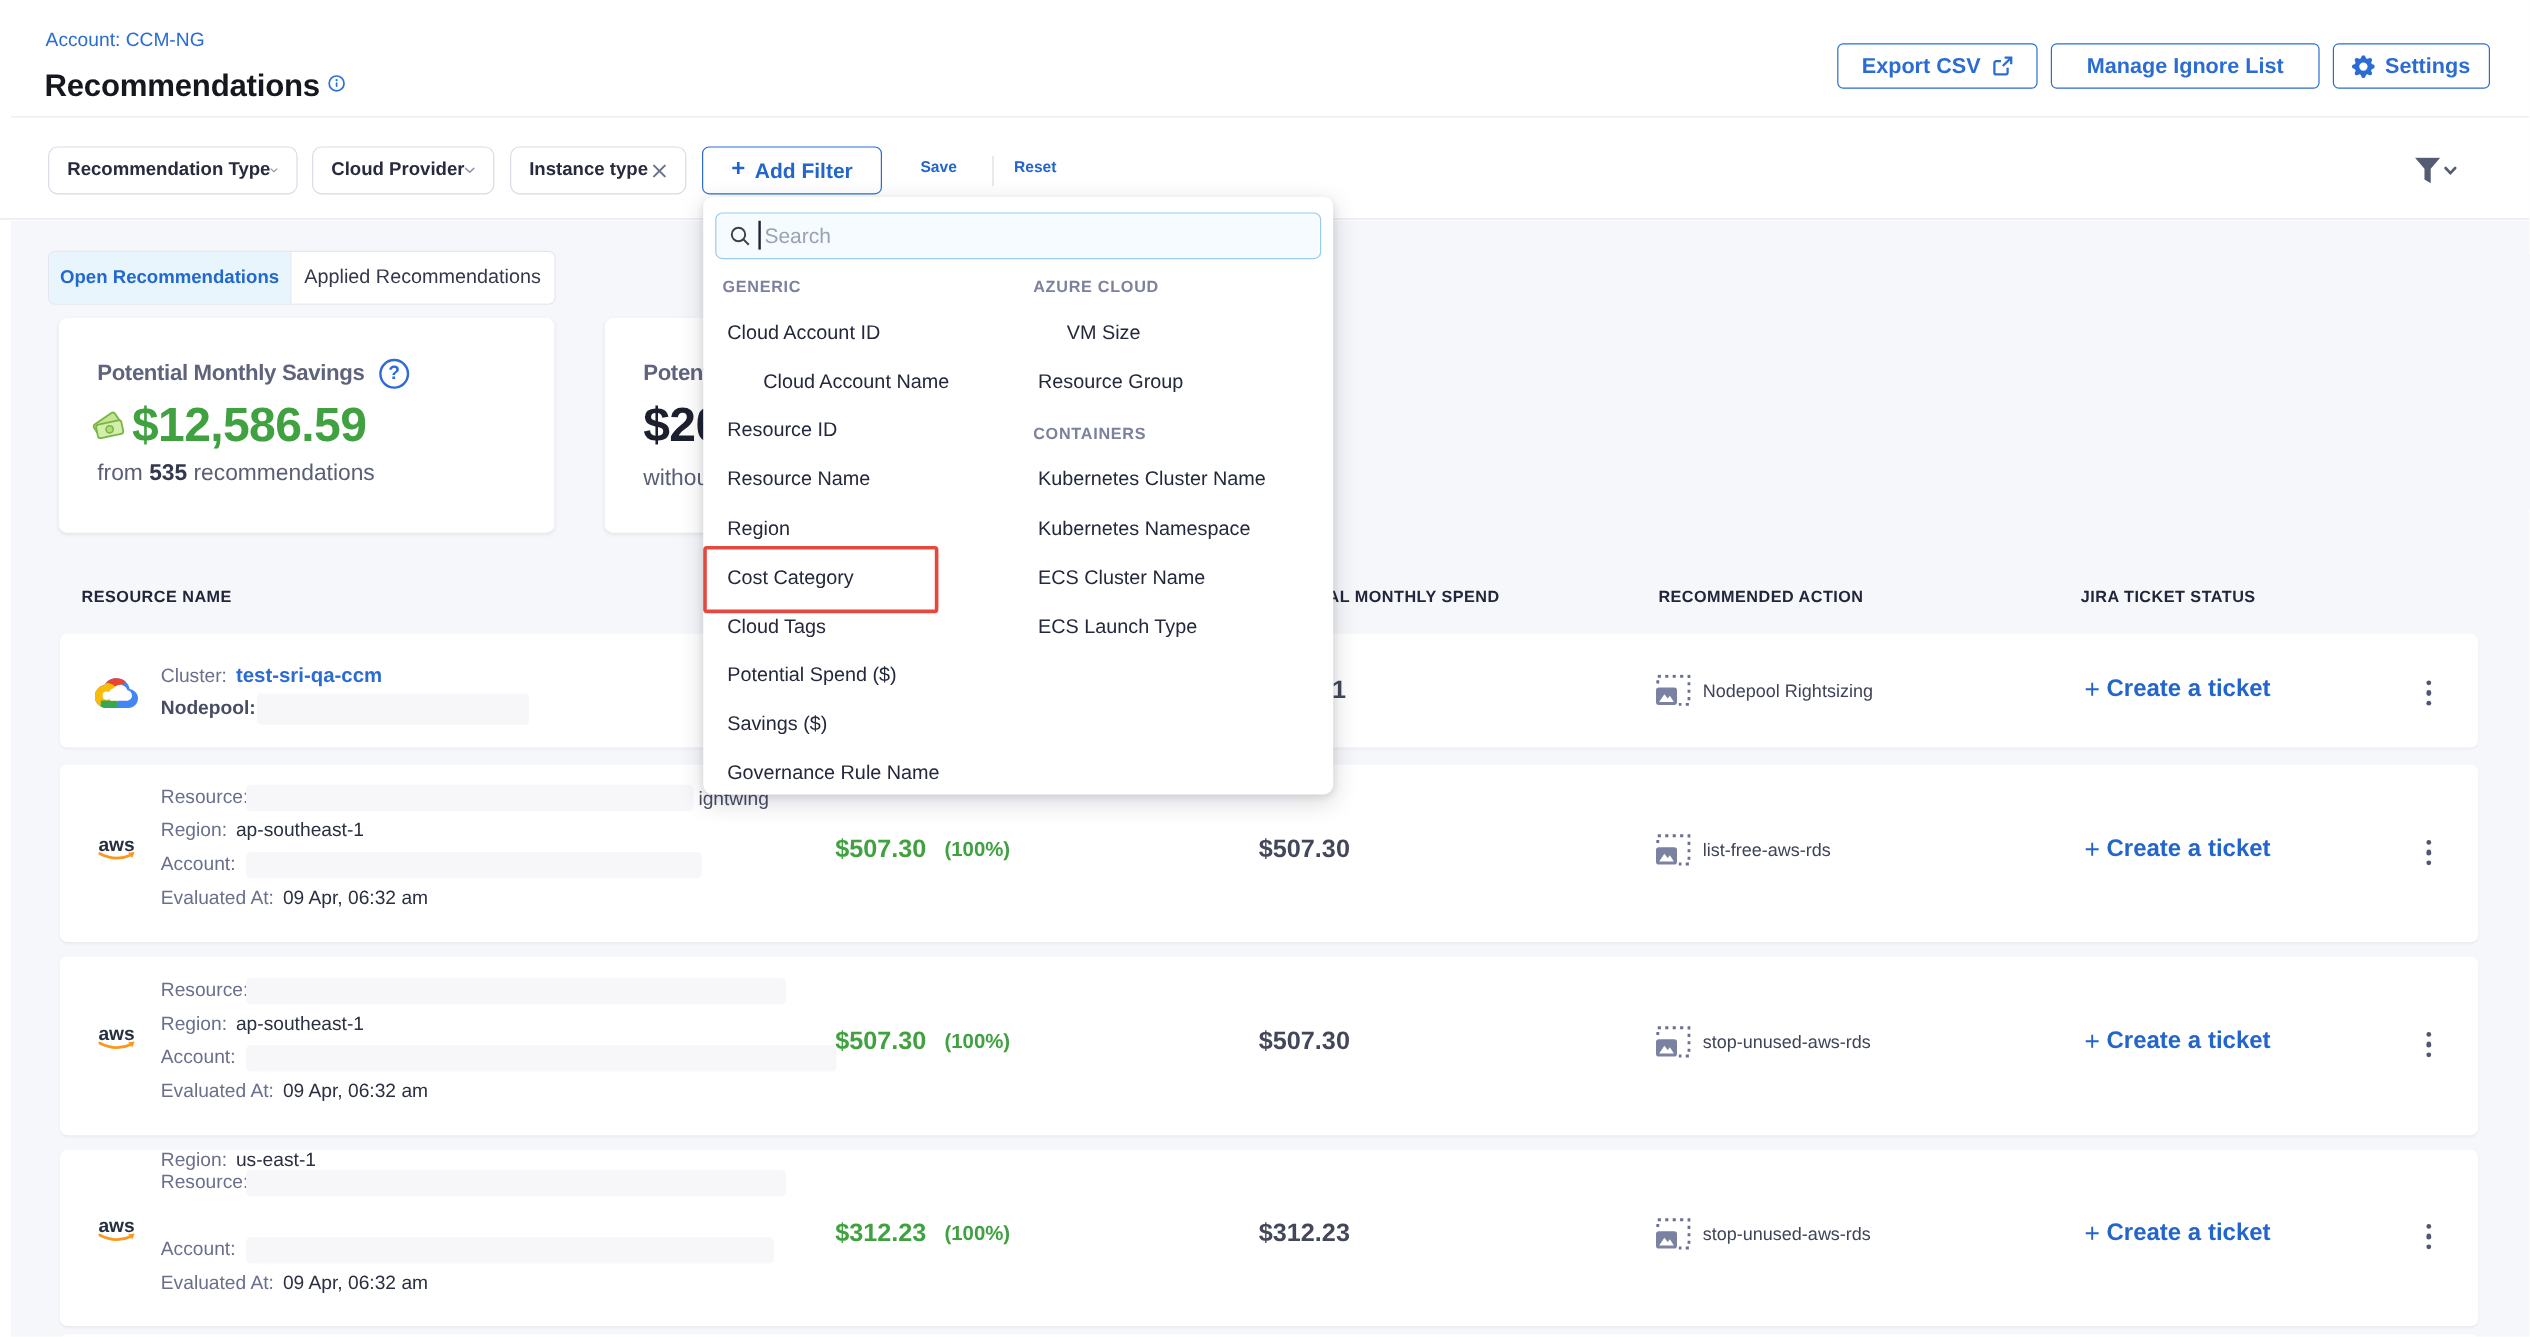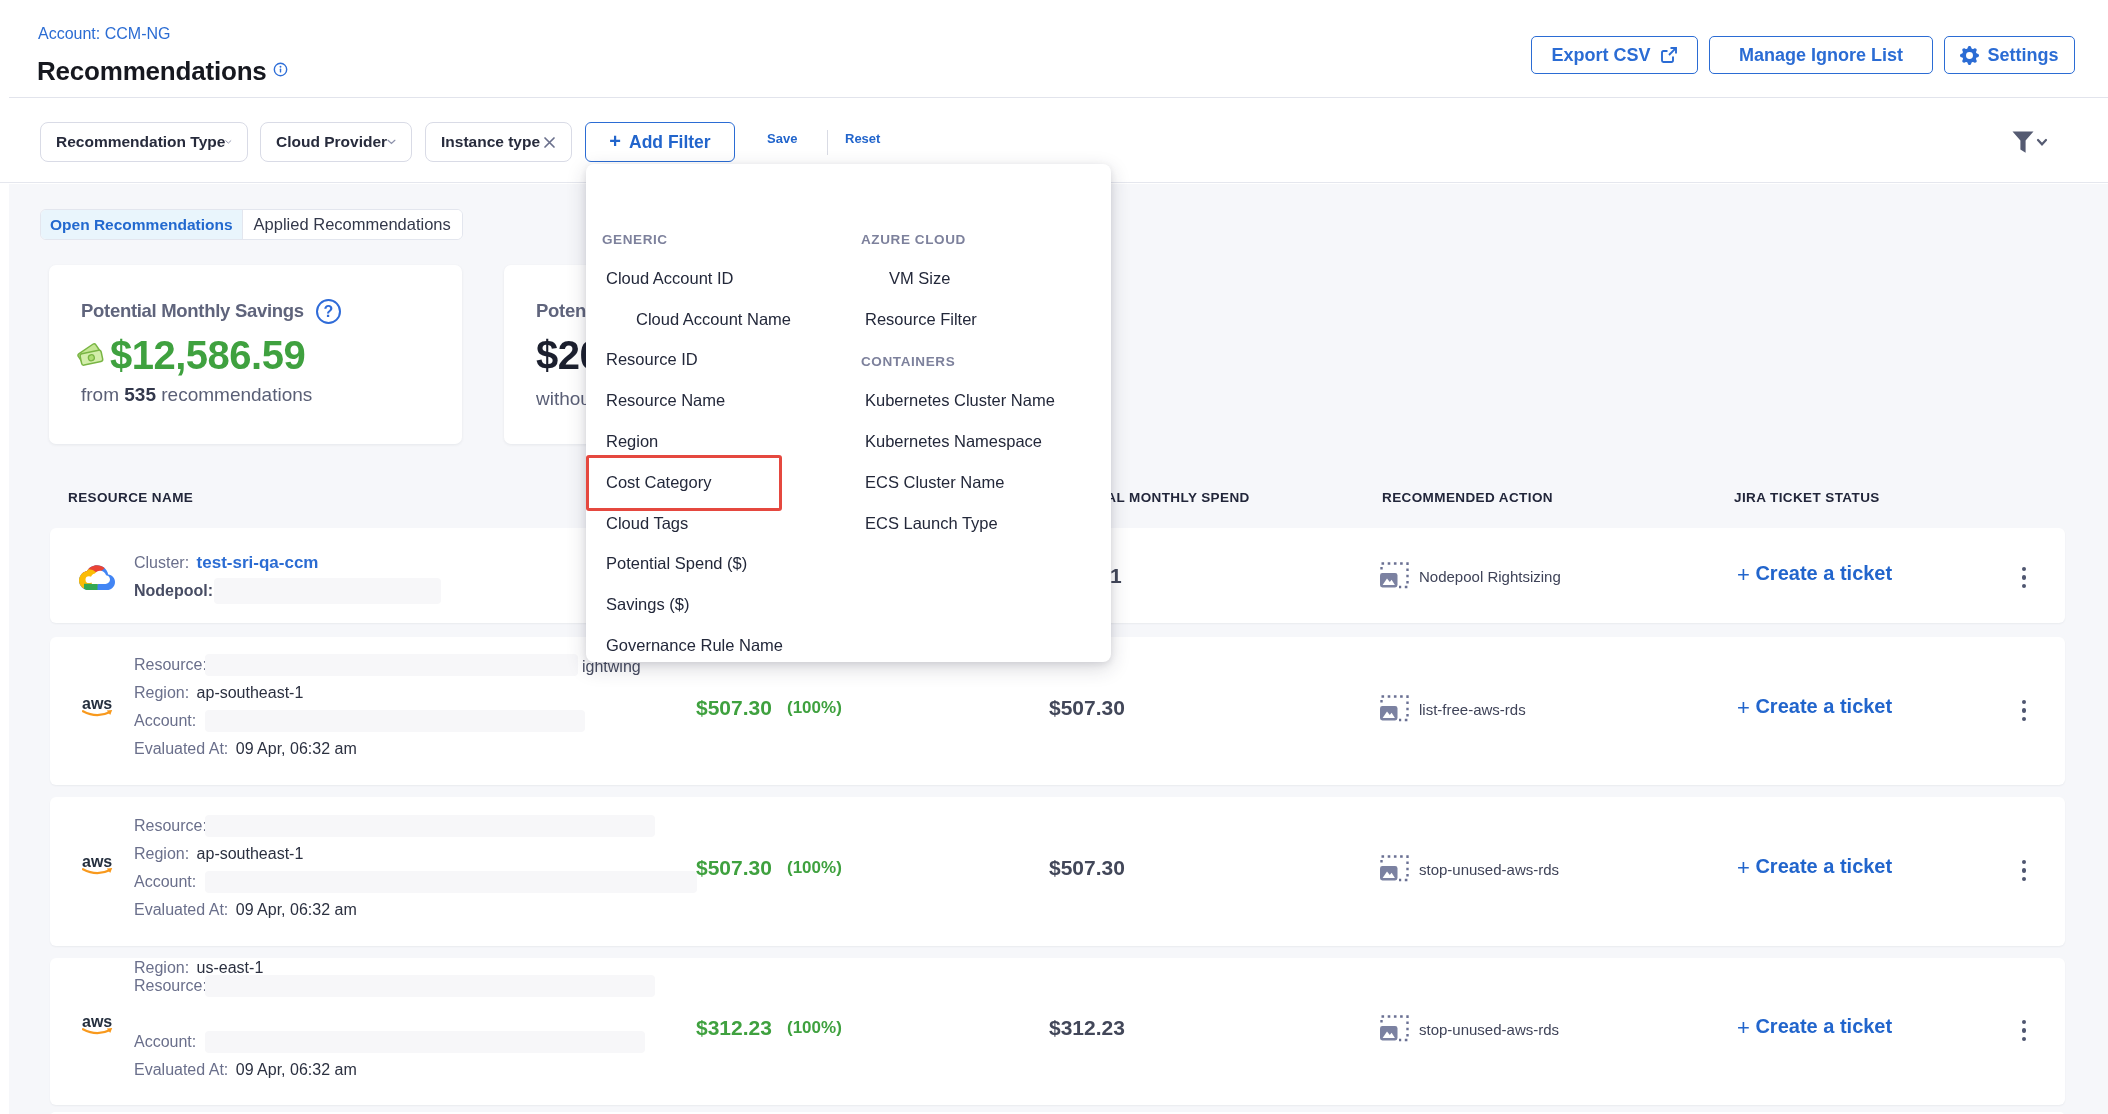--- a/index.html
+++ b/index.html
@@ -20,21 +20,21 @@
   .chip { top:24px; height:40px; background:#fff; border:1px solid #d9dbe6; border-radius:8px; white-space:nowrap;
           display:flex; align-items:center; justify-content:space-between; font-size:15.5px; font-weight:700; color:#272b3c; padding:0 15px; }
   #addfilter { left:585px; top:24px; width:150px; height:40px; border:1.8px solid #2b6cd4; border-radius:6px;
                color:#2265cc; font-size:17.5px; font-weight:700; display:flex; align-items:center; justify-content:center; background:#fff;}
   .blue-link { color:#2265cc; font-size:13px; font-weight:700; }
 
   
   #content { left:9px; top:184px; width:2099px; height:930px; background:#f6f7fa; }
 
   
-  #tabs { left:40px; top:209px; height:31px; display:flex; border:1px solid #e3e6ee; border-radius:6px; overflow:hidden; background:#fff; }
+  #tabs { left:40px; top:209px; height:45px; display:flex; border:1px solid #e3e6ee; border-radius:6px; overflow:hidden; background:#fff; }
   #tab1 { background:#e9f5fc; color:#2269cf; font-weight:700; font-size:15.5px; display:flex; align-items:center; padding:0 9px; border-right:1px solid #e3e6ee; white-space:nowrap;}
   #tab2 { background:#fff; color:#33384a; font-size:16.5px; display:flex; align-items:center; padding:0 11px; white-space:nowrap;}
 
   
   .card { top:265px; width:413px; height:179px; background:#fff; border-radius:7px; box-shadow:0 1px 3px rgba(40,45,70,0.08); }
   .cardtitle { font-size:18.5px; font-weight:700; color:#5f647c; letter-spacing:-0.3px; }
   .bignum { font-size:40px; font-weight:700; letter-spacing:-0.5px; }
   .cardsub { font-size:19px; color:#5a5f76; }
 
   
@@ -266,36 +266,44 @@
   <div class="abs ticket vcenter" style="left:1737px; top:1028px;"><span style="font-weight:400; font-size:22px; vertical-align:-2px;">+</span> Create a ticket</div>
   <div class="abs kebab" style="left:2021px; top:1016px; width:6px;">
       <span></span>
       <span></span>
       <span></span>
     </div>
 
   <div class="abs row" style="top:1112px; height:10px;"></div>
 
   <div class="abs" id="dropdown">
+    <div id="search">
+      <svg style="position:absolute; left:11px; top:10px;" width="18" height="18" viewBox="0 0 18 18" fill="none" stroke="#3c4248" stroke-width="1.6">
+        <circle cx="7.4" cy="7.4" r="5.6"></circle>
+        <path d="M11.6 11.6 L16 16"></path>
+      </svg>
+      <div style="position:absolute; left:35px; top:6px; width:1.5px; height:24px; background:#1d2330;"></div>
+      <div style="position:absolute; left:40px; top:50%; transform:translateY(-50%); font-size:17.5px; color:#9aa3b1;">Search</div>
+    </div>
 
     <div class="dsec" style="left:16px; top:75px;">GENERIC</div>
     <div class="ditem" style="left:20px; top:114px;">Cloud Account ID</div>
     <div class="ditem" style="left:20px; top:155px;margin-left:30px;">Cloud Account Name</div>
     <div class="ditem" style="left:20px; top:195px;">Resource ID</div>
     <div class="ditem" style="left:20px; top:236px;">Resource Name</div>
     <div class="ditem" style="left:20px; top:277px;">Region</div>
     <div class="ditem" style="left:20px; top:318px;">Cost Category</div>
     <div class="ditem" style="left:20px; top:359px;">Cloud Tags</div>
     <div class="ditem" style="left:20px; top:399px;">Potential Spend ($)</div>
     <div class="ditem" style="left:20px; top:440px;">Savings ($)</div>
     <div class="ditem" style="left:20px; top:481px;">Governance Rule Name</div>
 
     <div class="dsec" style="left:275px; top:75px;">AZURE CLOUD</div>
     <div class="ditem" style="left:279px; top:114px;margin-left:24px;">VM Size</div>
-    <div class="ditem" style="left:279px; top:155px;">Resource Filter</div>
+    <div class="ditem" style="left:279px; top:155px;">Resource Group</div>
     <div class="dsec" style="left:275px; top:197px;">CONTAINERS</div>
     <div class="ditem" style="left:279px; top:236px;">Kubernetes Cluster Name</div>
     <div class="ditem" style="left:279px; top:277px;">Kubernetes Namespace</div>
     <div class="ditem" style="left:279px; top:318px;">ECS Cluster Name</div>
     <div class="ditem" style="left:279px; top:359px;">ECS Launch Type</div>
 
     <div id="redbox"></div>
   </div>
 
 </div>

